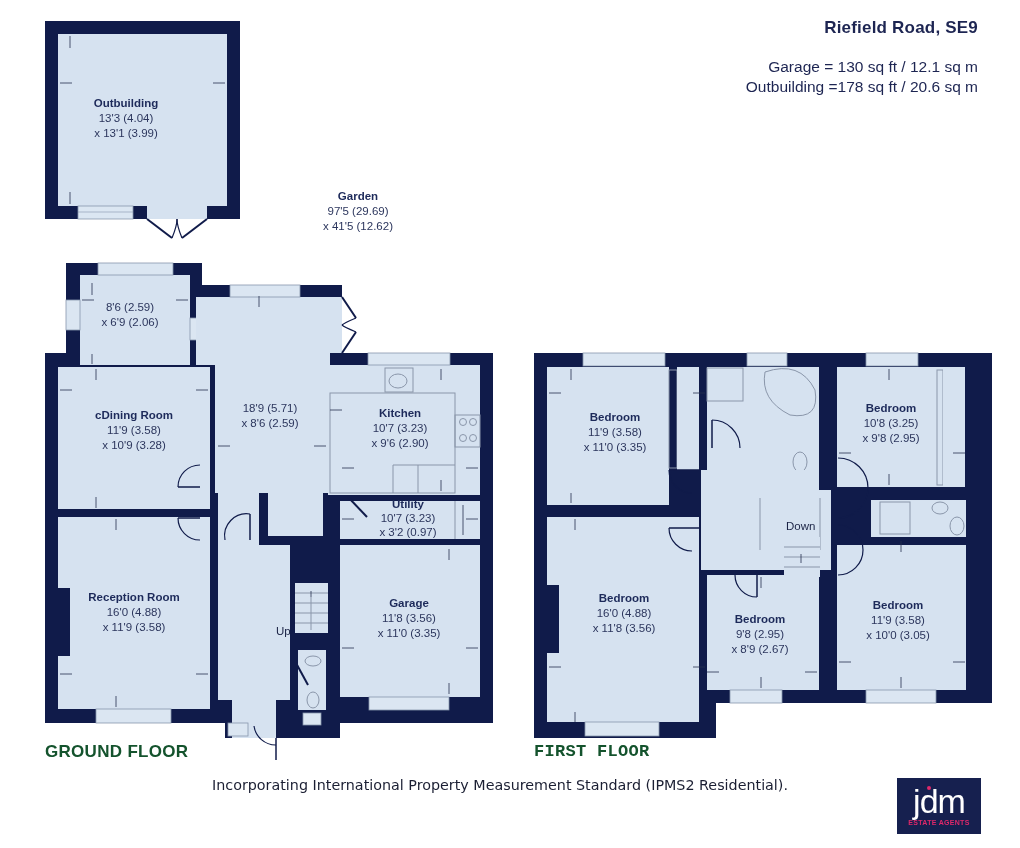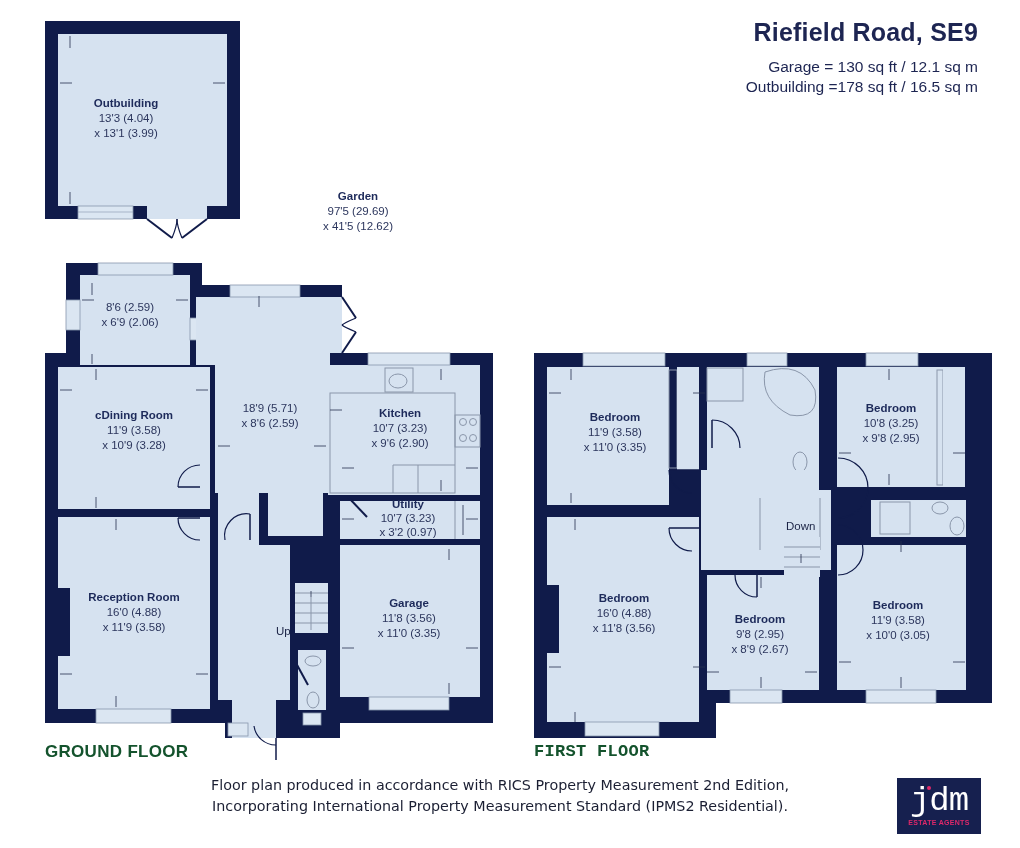--- a/index.html
+++ b/index.html
@@ -9,27 +9,27 @@
   .room { fill: #d6e2f0; }
   .win { fill: #dbe6f2; stroke: #8896ad; stroke-width: 0.8; }
   .fix { fill: none; stroke: #8a96aa; stroke-width: 1; }
   .door { fill: none; stroke: #101b4a; stroke-width: 1.2; }
   .doorleaf { stroke: #101b4a; stroke-width: 2; }
   .arr { stroke: #27304f; stroke-width: 0.8; }
   .rn { font-family: "Liberation Sans", sans-serif; font-weight: bold; font-size: 11.5px; fill: #1d2a5a; text-anchor: middle; }
   .rd { font-family: "Liberation Sans", sans-serif; font-size: 11.5px; fill: #2c365d; text-anchor: middle; }
   .lbl { font-family: "Liberation Sans", sans-serif; font-size: 11.5px; fill: #1b2345; }
   .hdr { position: absolute; right: 42px; text-align: right; color: #1d2552; }
-  #title { top: 18px; font-size: 25px; font-weight: bold; letter-spacing: 0.2px; }
+  #title { top: 18px; font-size: 17px; font-weight: bold; letter-spacing: 0.2px; }
   .area { font-size: 15.5px; line-height: 20px; }
   #area-list { top: 57px; }
   .floor-label { position: absolute; font-size: 17px; font-weight: bold; color: #14532d; letter-spacing: 0.3px; }
   #footer { position: absolute; left: 190px; top: 775px; width: 620px; text-align: center; font-family: "DejaVu Sans", sans-serif; font-size: 14.3px; line-height: 21px; color: #1b1f33; }
   #logo { position: absolute; left: 897px; top: 778px; width: 84px; height: 56px; background: #16204f; text-align: center; }
-  #logo .jdm { font-family: Liberation Mono, monospace; color: #ffffff; font-size: 34px; line-height: 34px; margin-top: 6px; letter-spacing: -1px; position: relative; }
+  #logo .jdm { font-family: Liberation Sans, sans-serif; color: #ffffff; font-size: 34px; line-height: 34px; margin-top: 6px; letter-spacing: -1px; position: relative; }
   #logo .dot { position: absolute; width: 4px; height: 4px; border-radius: 2px; background: #e0286a; left: 30px; top: 2px; }
   #logo .ea { color: #e0286a; font-size: 7px; font-weight: bold; letter-spacing: 0.3px; margin-top: 1px; }
 </style>
 </head>
 <body>
 
 <svg id="plan" width="1020" height="848" viewBox="0 0 1020 848" xmlns="http://www.w3.org/2000/svg">
 
   <g>
     <rect class="wall" x="45" y="21" width="195" height="198"></rect>
@@ -296,27 +296,26 @@
     <text class="rd" x="898" y="624">11'9 (3.58)</text>
     <text class="rd" x="898" y="639">x 10'0 (3.05)</text>
 
     <text class="lbl" x="786" y="530">Down</text>
   </g>
 </svg>
 
 <div id="title" class="hdr">Riefield Road, SE9</div>
 <div id="area-list" class="hdr">
   <div class="area">Garage = 130 sq ft / 12.1 sq m</div>
-  <div class="area">Outbuilding =178 sq ft / 16.5 sq m</div>
+  <div class="area">Outbuilding =178 sq ft / 20.6 sq m</div>
 </div>
 
 <div class="floor-label" style="left:45px; top:742px;">GROUND FLOOR</div>
 <div class="floor-label" style="left:534px; top:742px;font-family:Liberation Mono, monospace;">FIRST FLOOR</div>
 
 <div id="footer">
-  <div>Floor plan produced in accordance with RICS Property Measurement 2nd Edition,</div>
   <div>Incorporating International Property Measurement Standard (IPMS2 Residential).</div>
 </div>
 
 <div id="logo">
   <div class="jdm"><span class="dot"></span><span>jdm</span></div>
   <div class="ea">ESTATE AGENTS</div>
 </div>
 
 </body></html>

